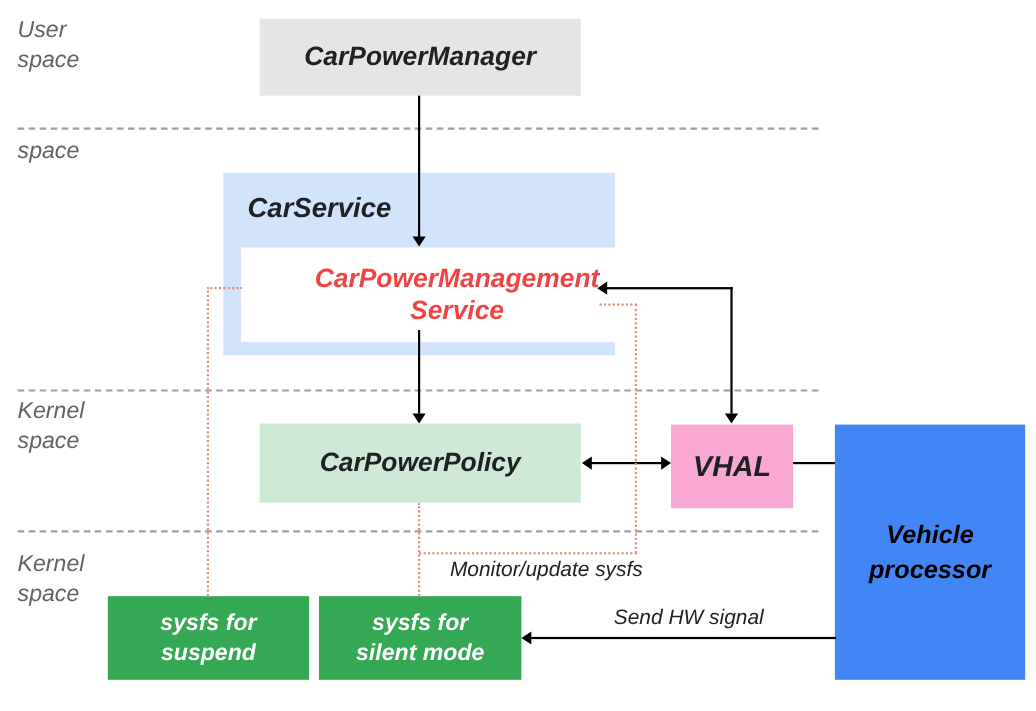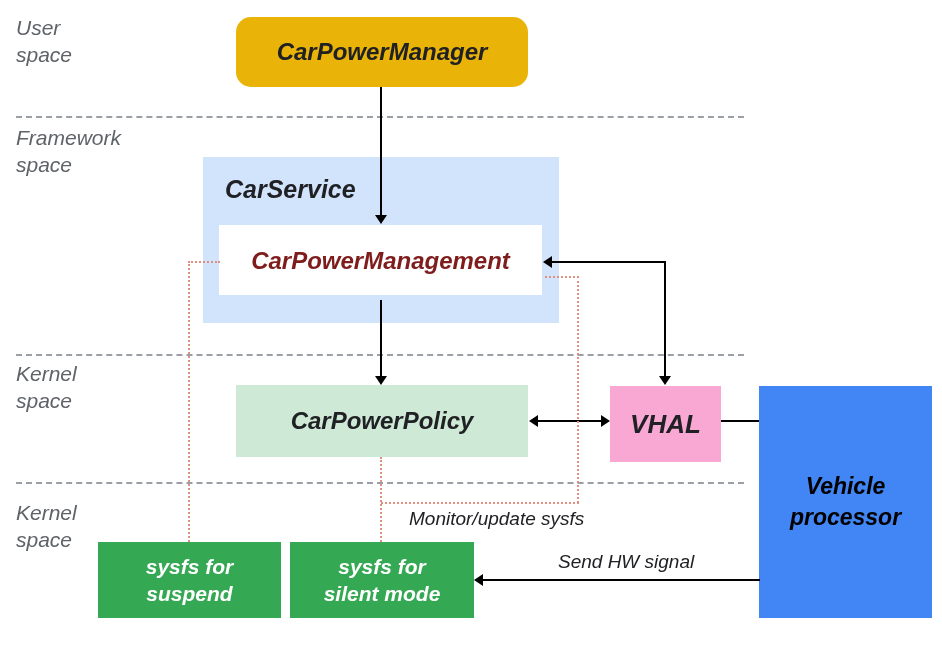--- a/index.html
+++ b/index.html
@@ -28,26 +28,26 @@
   }
   #label-user{top:14px;}
   #label-framework{top:124px;}
   #label-system{top:360px;}
   #label-kernel{top:499px;}
 
   
   .box{position:absolute;display:flex;align-items:center;justify-content:center;
        text-align:center;color:#202124;font-weight:bold;}
   .box .lines{width:100%;}
-  #box-carpowermanager{left:236px;top:17px;width:292px;height:70px;background:#eab308;font-size:24px;border-radius:15px;}
+  #box-carpowermanager{left:236px;top:17px;width:292px;height:70px;background:#e5e5e5;font-size:24px;}
   #box-carservice{left:203px;top:157px;width:356px;height:166px;background:#d2e3fc;}
   #carservice-title{position:absolute;left:22px;top:18px;font-size:25px;font-weight:bold;color:#202124;}
-  #box-cpms{position:absolute;left:16px;top:68px;width:323px;height:70px;background:#ffffff;
+  #box-cpms{position:absolute;left:16px;top:68px;width:323px;height:86px;background:#ffffff;
             display:flex;align-items:center;justify-content:center;text-align:center;
-            font-size:24px;line-height:29px;font-weight:bold;color:#7f1d1d;}
+            font-size:24px;line-height:29px;font-weight:bold;color:#ef4444;padding-left:35px;}
   #box-daemon{left:236px;top:385px;width:292px;height:72px;background:#ceead6;font-size:24px;line-height:30px;}
   #box-vhal{left:610px;top:386px;width:111px;height:76px;background:#f9a8d4;font-size:26px;}
   #box-vproc{left:759px;top:386px;width:173px;height:232px;background:#4285f4;color:#000000;font-size:23px;line-height:31px;}
   #box-sysfs-suspend{left:98px;top:542px;width:183px;height:76px;background:#34a853;color:#ffffff;font-size:21px;line-height:27px;}
   #box-sysfs-silent{left:290px;top:542px;width:184px;height:76px;background:#34a853;color:#ffffff;font-size:21px;line-height:27px;}
 
   
   .hline{position:absolute;height:2px;background:#000;}
   .vline{position:absolute;width:2px;background:#000;}
   #line-cpm-to-cpms{left:380px;top:87px;height:129px;}
@@ -93,41 +93,41 @@
 
   <div class="sep" id="sep-user-framework"></div>
   <div class="sep" id="sep-framework-system"></div>
   <div class="sep" id="sep-system-kernel"></div>
 
   <div class="space-label" id="label-user">
     <div>User</div>
     <div>space</div>
   </div>
   <div class="space-label" id="label-framework">
-    <div>Framework</div>
     <div>space</div>
   </div>
   <div class="space-label" id="label-system">
     <div>Kernel</div>
     <div>space</div>
   </div>
   <div class="space-label" id="label-kernel">
     <div>Kernel</div>
     <div>space</div>
   </div>
 
   <div class="box" id="box-carpowermanager">
     <span>CarPowerManager</span>
   </div>
 
   <div class="box" id="box-carservice">
     <div id="carservice-title">CarService</div>
     <div id="box-cpms">
       <div class="lines">
         <div>CarPowerManagement</div>
+        <div>Service</div>
       </div>
     </div>
   </div>
 
   <div class="box" id="box-daemon">
     <div class="lines">
       <div>CarPowerPolicy</div>
     </div>
   </div>
 

